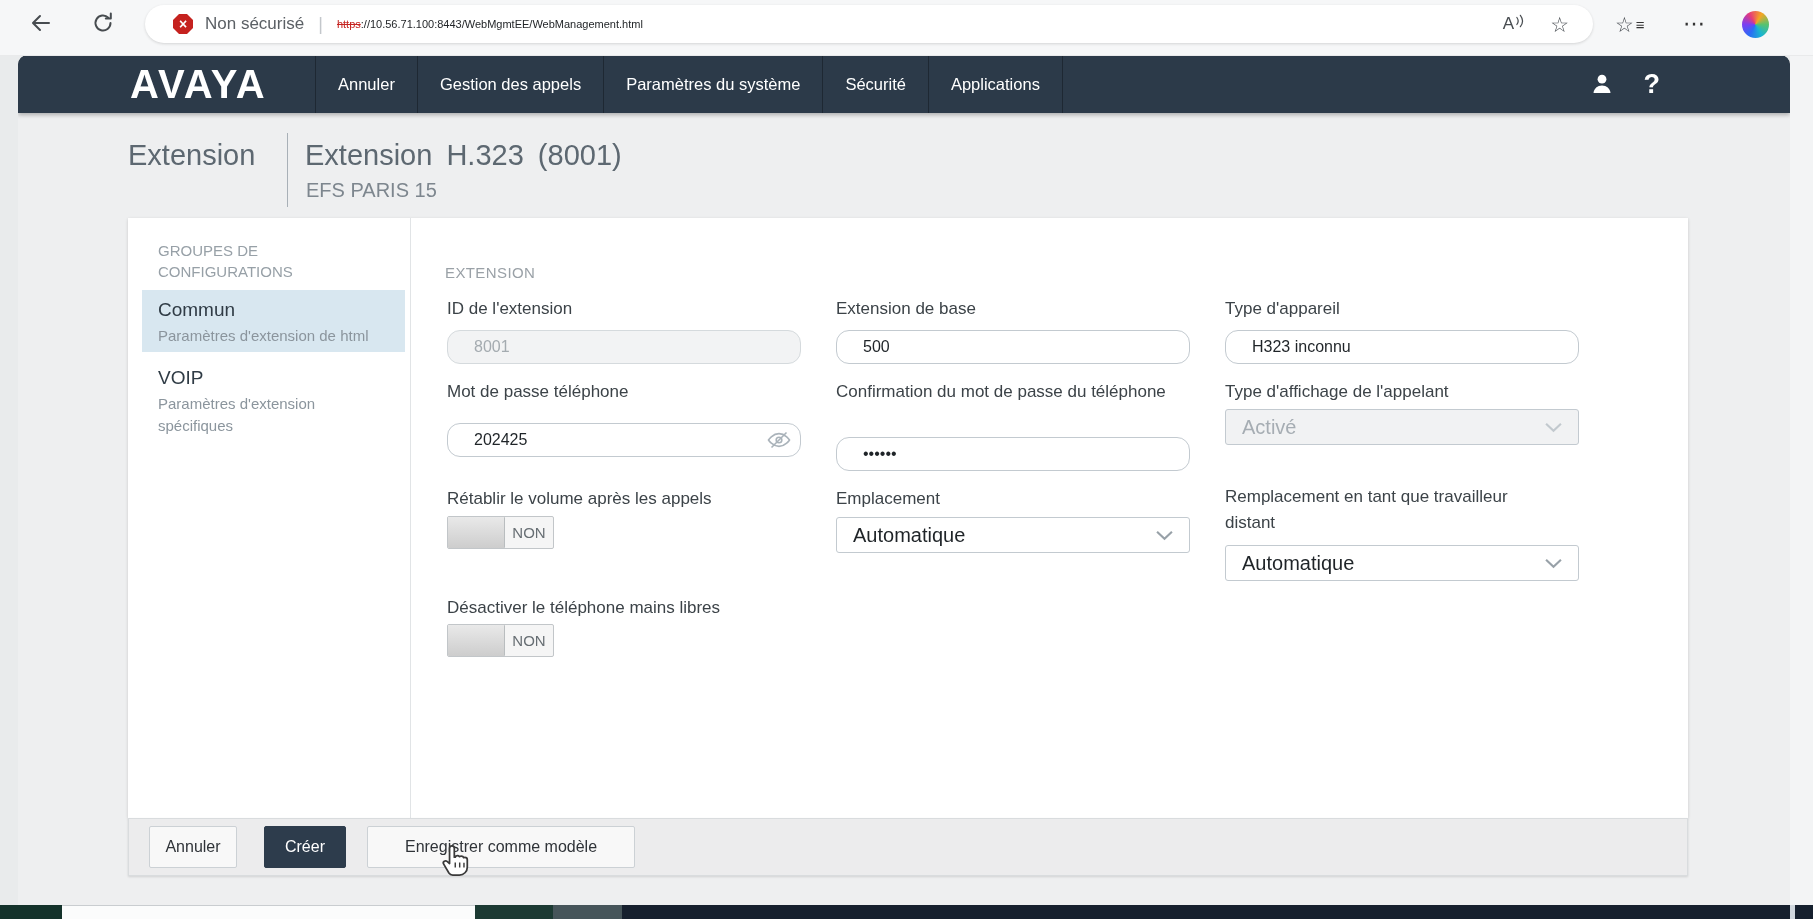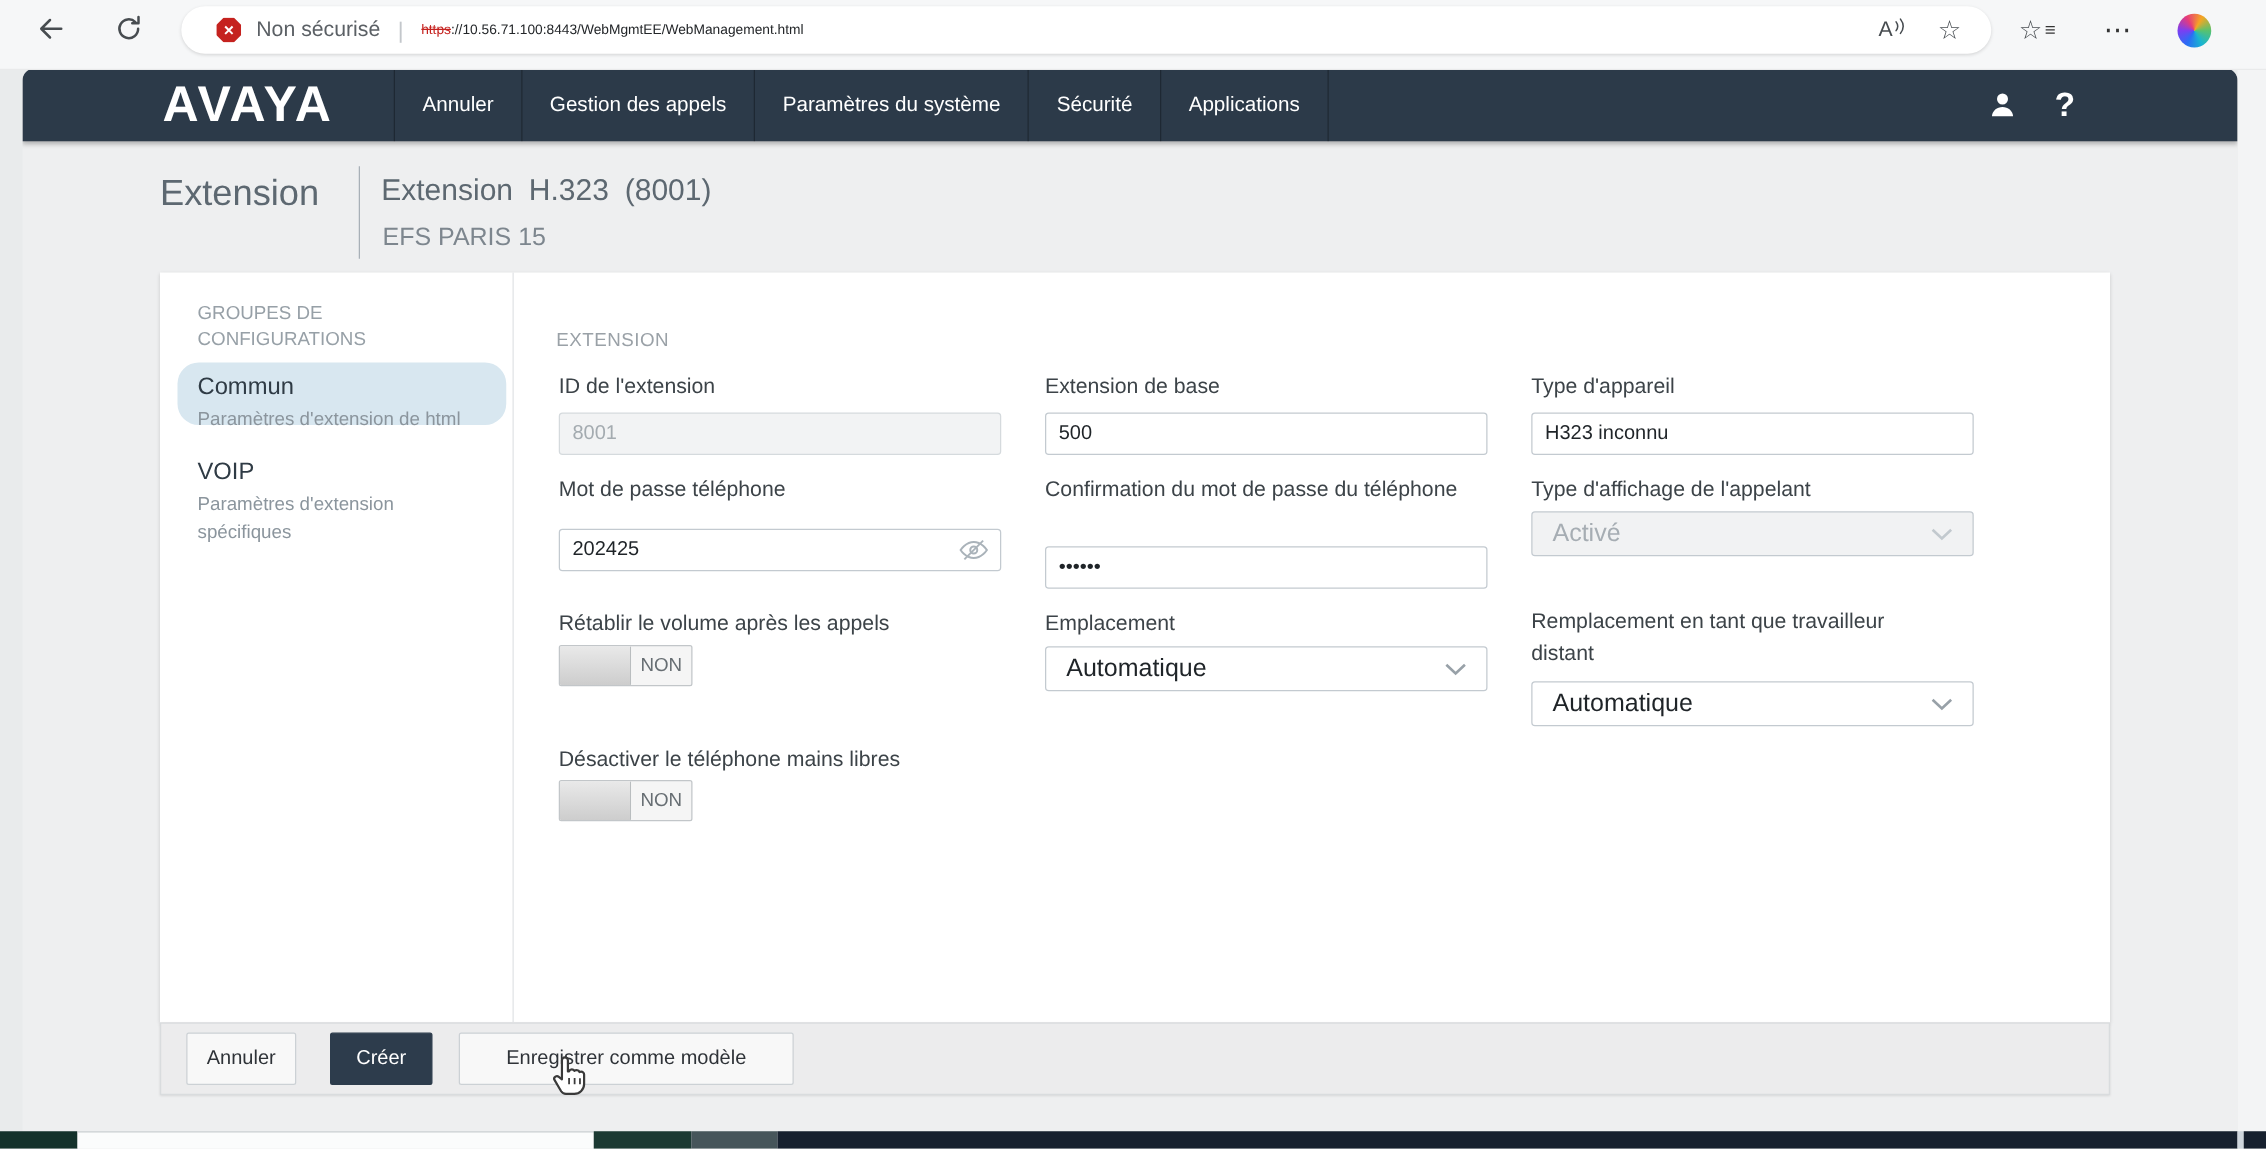--- a/index.html
+++ b/index.html
@@ -44,35 +44,35 @@
   .menu{position:absolute;left:297px;top:0;height:58px;display:flex;}
   .menu-item{display:flex;align-items:center;padding:0 22px;color:#ffffff;font-size:16.5px;
     border-left:1px solid rgba(0,0,0,.30);cursor:pointer;white-space:nowrap;}
   .menu-item:last-child{border-right:1px solid rgba(0,0,0,.30);}
   .nav-right{position:absolute;right:130px;top:0;height:58px;display:flex;align-items:center;gap:30px;}
   .person svg{width:24px;height:24px;display:block;cursor:pointer;}
   .help{color:#ffffff;font-size:27px;font-weight:700;cursor:pointer;line-height:1;}
   
   .breadcrumb{position:absolute;left:110px;top:84px;font-size:29px;color:#5d6871;cursor:pointer;}
   .title-divider{position:absolute;left:269px;top:78px;width:1px;height:74px;background:#a8b0b7;}
-  .page-title{position:absolute;left:287px;top:84px;font-size:24px;color:#5d6871;word-spacing:6px;}
+  .page-title{position:absolute;left:287px;top:84px;font-size:29px;color:#5d6871;word-spacing:6px;}
   .page-subtitle{position:absolute;left:288px;top:124px;font-size:20px;color:#7d868e;}
   
   .card{position:absolute;left:110px;top:163px;width:1560px;height:600px;background:#ffffff;
     box-shadow:0 1px 3px rgba(0,0,0,.16);}
   .vdivider{position:absolute;left:282px;top:0;width:1px;height:600px;background:#e1e4e6;}
   .sidebar-header{position:absolute;left:30px;top:22px;width:205px;font-size:15px;line-height:1.4;color:#97a0a7;}
   .side-item{position:absolute;left:14px;width:263px;padding:9px 16px;box-sizing:border-box;cursor:pointer;}
   .side-item.selected{background:#d8e7f0;}
   .si-title{font-size:19px;color:#2f3b45;margin-bottom:4px;}
   .si-sub{font-size:15px;color:#8b959d;line-height:1.45;}
   .section-header{position:absolute;left:317px;top:46px;font-size:15px;color:#9aa1a7;letter-spacing:.4px;}
   .flabel{position:absolute;font-size:17px;color:#3c4348;line-height:26px;}
-  .tinput{position:absolute;width:354px;height:34px;box-sizing:border-box;border:1px solid #c3cad0;border-radius:3px;
-    padding:0 10px;font-size:16px;color:#1f2428;background:#fff;font-family:"Liberation Sans",sans-serif;}
+  .tinput{position:absolute;width:354px;height:34px;box-sizing:border-box;border:1px solid #c3cad0;border-radius:13px;
+    padding:0 26px;font-size:16px;color:#1f2428;background:#fff;font-family:"Liberation Sans",sans-serif;}
   .tinput:disabled{background:#f2f3f4;color:#a4abb0;border-color:#d5dadd;}
   .pw-wrap{position:absolute;width:354px;height:34px;}
   .pw-wrap .tinput{position:absolute;left:0;top:0;width:354px;}
   .eye{position:absolute;right:9px;top:5px;width:26px;height:24px;cursor:pointer;}
   .tselect{position:absolute;width:354px;height:36px;box-sizing:border-box;border:1px solid #c3cad0;border-radius:3px;
     background:#fff;display:flex;align-items:center;padding:0 16px;font-size:20px;color:#1f2428;cursor:pointer;}
   .tselect .chev{margin-left:auto;width:17px;height:11px;}
   .tselect.disabled{background:#f1f2f3;color:#a6adb3;cursor:default;}
   .toggle{position:absolute;width:107px;height:33px;box-sizing:border-box;border:1px solid #c2c6c9;border-radius:2px;
     background:#f5f5f5;display:flex;cursor:pointer;}
@@ -159,21 +159,21 @@
   </nav>
 
   <div class="breadcrumb">Extension</div>
   <div class="title-divider"></div>
   <div class="page-title">Extension H.323 (8001)</div>
   <div class="page-subtitle">EFS PARIS 15</div>
 
   <div class="card">
     <div class="sidebar-header">GROUPES DE CONFIGURATIONS</div>
 
-    <div class="side-item selected" style="top:72px;height:50px;border-radius:17px;">
+    <div class="side-item selected" style="top:72px;height:62px;">
       <div class="si-title">Commun</div>
       <div class="si-sub">Paramètres d'extension de html</div>
     </div>
     <div class="side-item" style="top:140px;">
       <div class="si-title">VOIP</div>
       <div class="si-sub">Paramètres d'extension spécifiques</div>
     </div>
 
     <div class="vdivider"></div>
 

